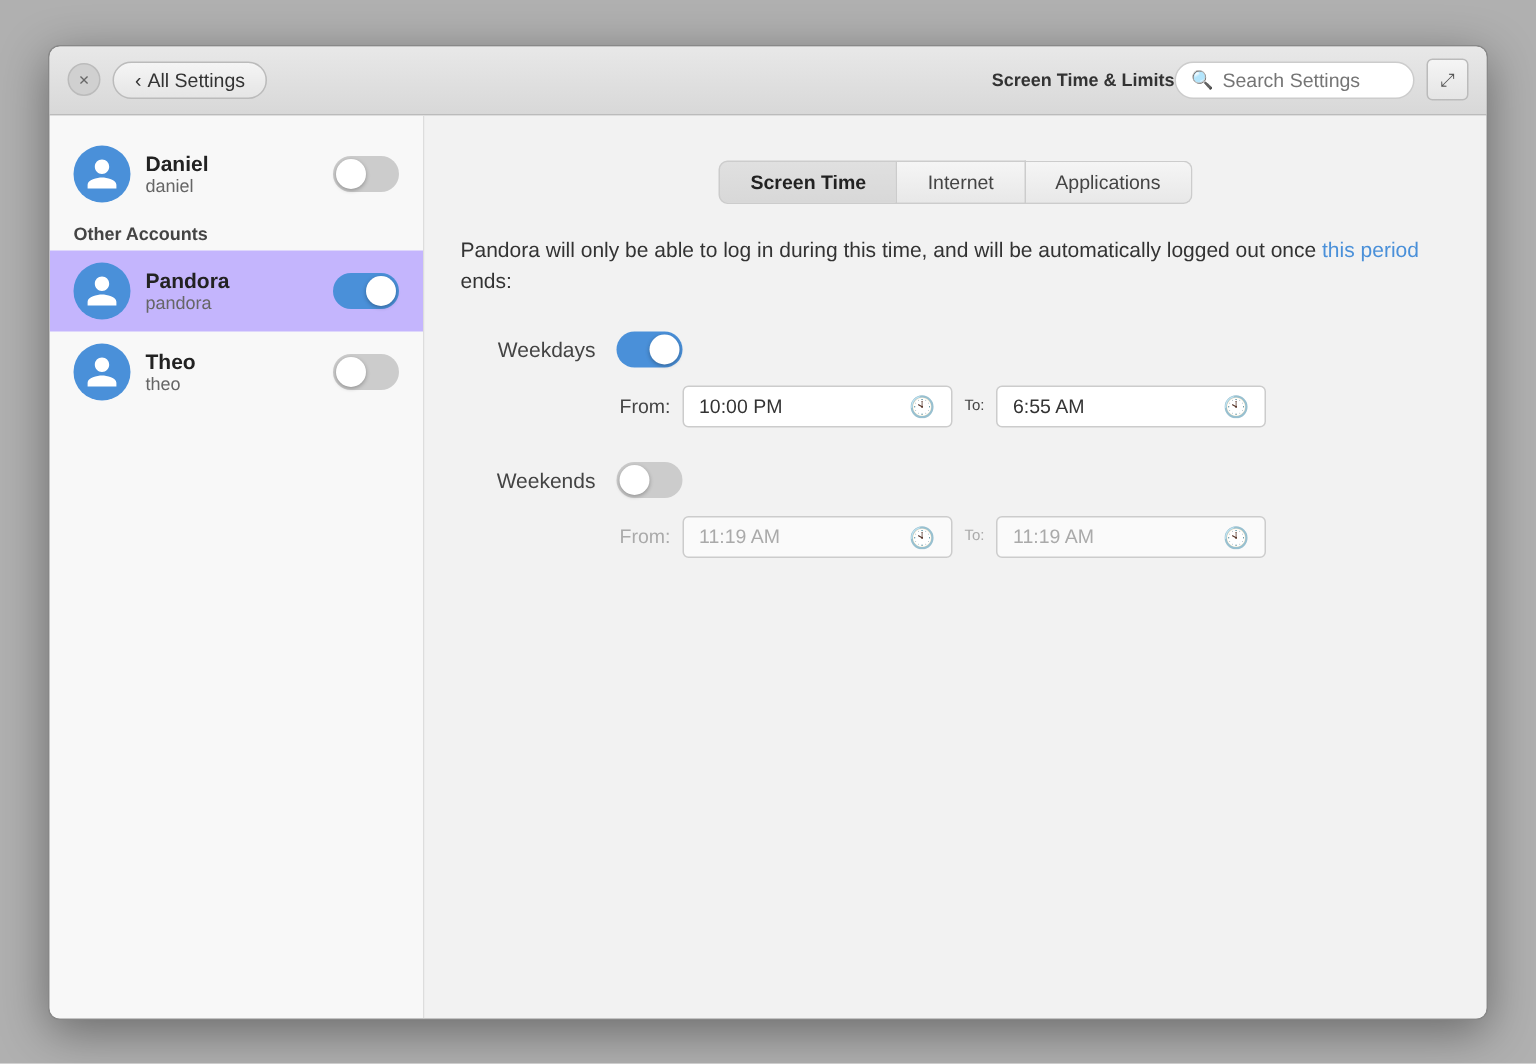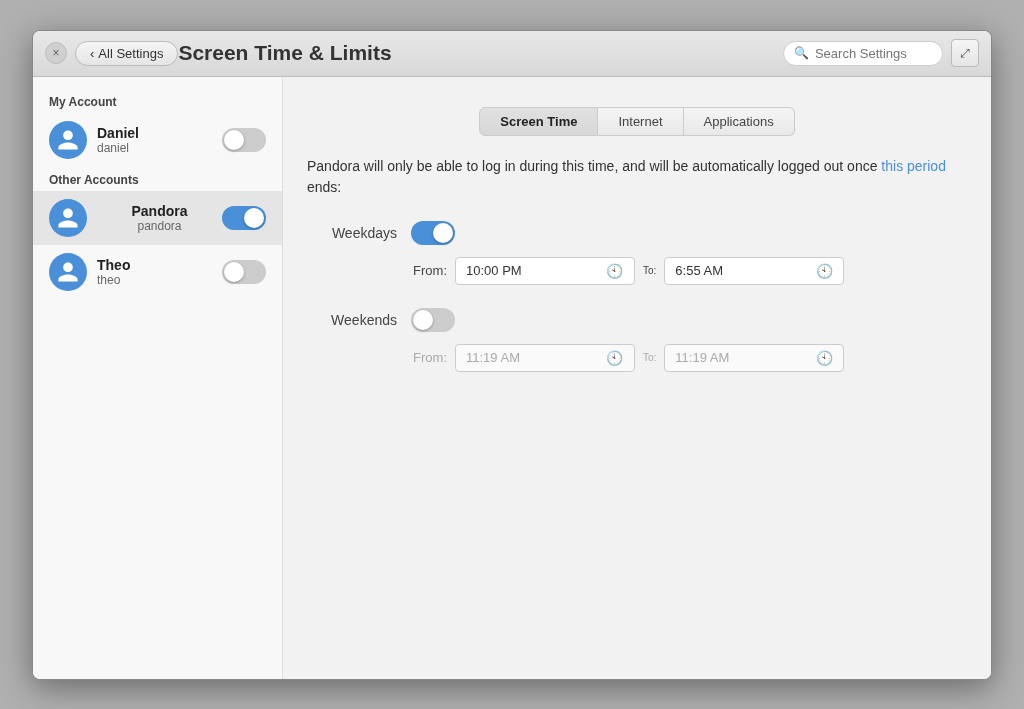--- a/index.html
+++ b/index.html
@@ -53,22 +53,22 @@
       padding: 4px 14px;
       font-size: 13px;
       cursor: pointer;
       color: #333;
       display: flex;
       align-items: center;
       gap: 4px;
     }
     .titlebar-title {
       flex: 1;
-      text-align: left;
-      font-size: 21px;
+      text-align: right;
+      font-size: 12px;
       font-weight: 600;
       color: #333;
     }
     .search-box {
       display: flex;
       align-items: center;
       background: #fff;
       border: 1px solid #ccc;
       border-radius: 14px;
       padding: 4px 10px;
@@ -124,22 +124,21 @@
       text-transform: none;
     }
     .account-item {
       display: flex;
       align-items: center;
       padding: 8px 16px;
       cursor: pointer;
       border-radius: 0;
     }
     .account-item.selected {
-      background: #e5e5e5;
-      text-align: center;
+      background: #c4b5fd;
     }
     .avatar {
       width: 38px;
       height: 38px;
       border-radius: 50%;
       background: #4a90d9;
       display: flex;
       align-items: center;
       justify-content: center;
       flex-shrink: 0;
@@ -291,21 +290,20 @@
       <input type="text" placeholder="Search Settings" style="">
     </div>
     <div class="expand-btn">
       <span>⤢</span>
     </div>
   </div>
 
   <div class="main">
 
     <div class="sidebar">
-      <div class="section-label">My Account</div>
 
       <div class="account-item">
         <div class="avatar">
           <svg viewBox="0 0 24 24">
               <path d="M12 12c2.7 0 4.8-2.1 4.8-4.8S14.7 2.4 12 2.4 7.2 4.5 7.2 7.2 9.3 12 12 12zm0 2.4c-3.2 0-9.6 1.6-9.6 4.8v2.4h19.2v-2.4c0-3.2-6.4-4.8-9.6-4.8z"></path>
             </svg>
         </div>
         <div class="account-info">
           <div class="account-name">Daniel</div>
           <div class="account-username">daniel</div>

